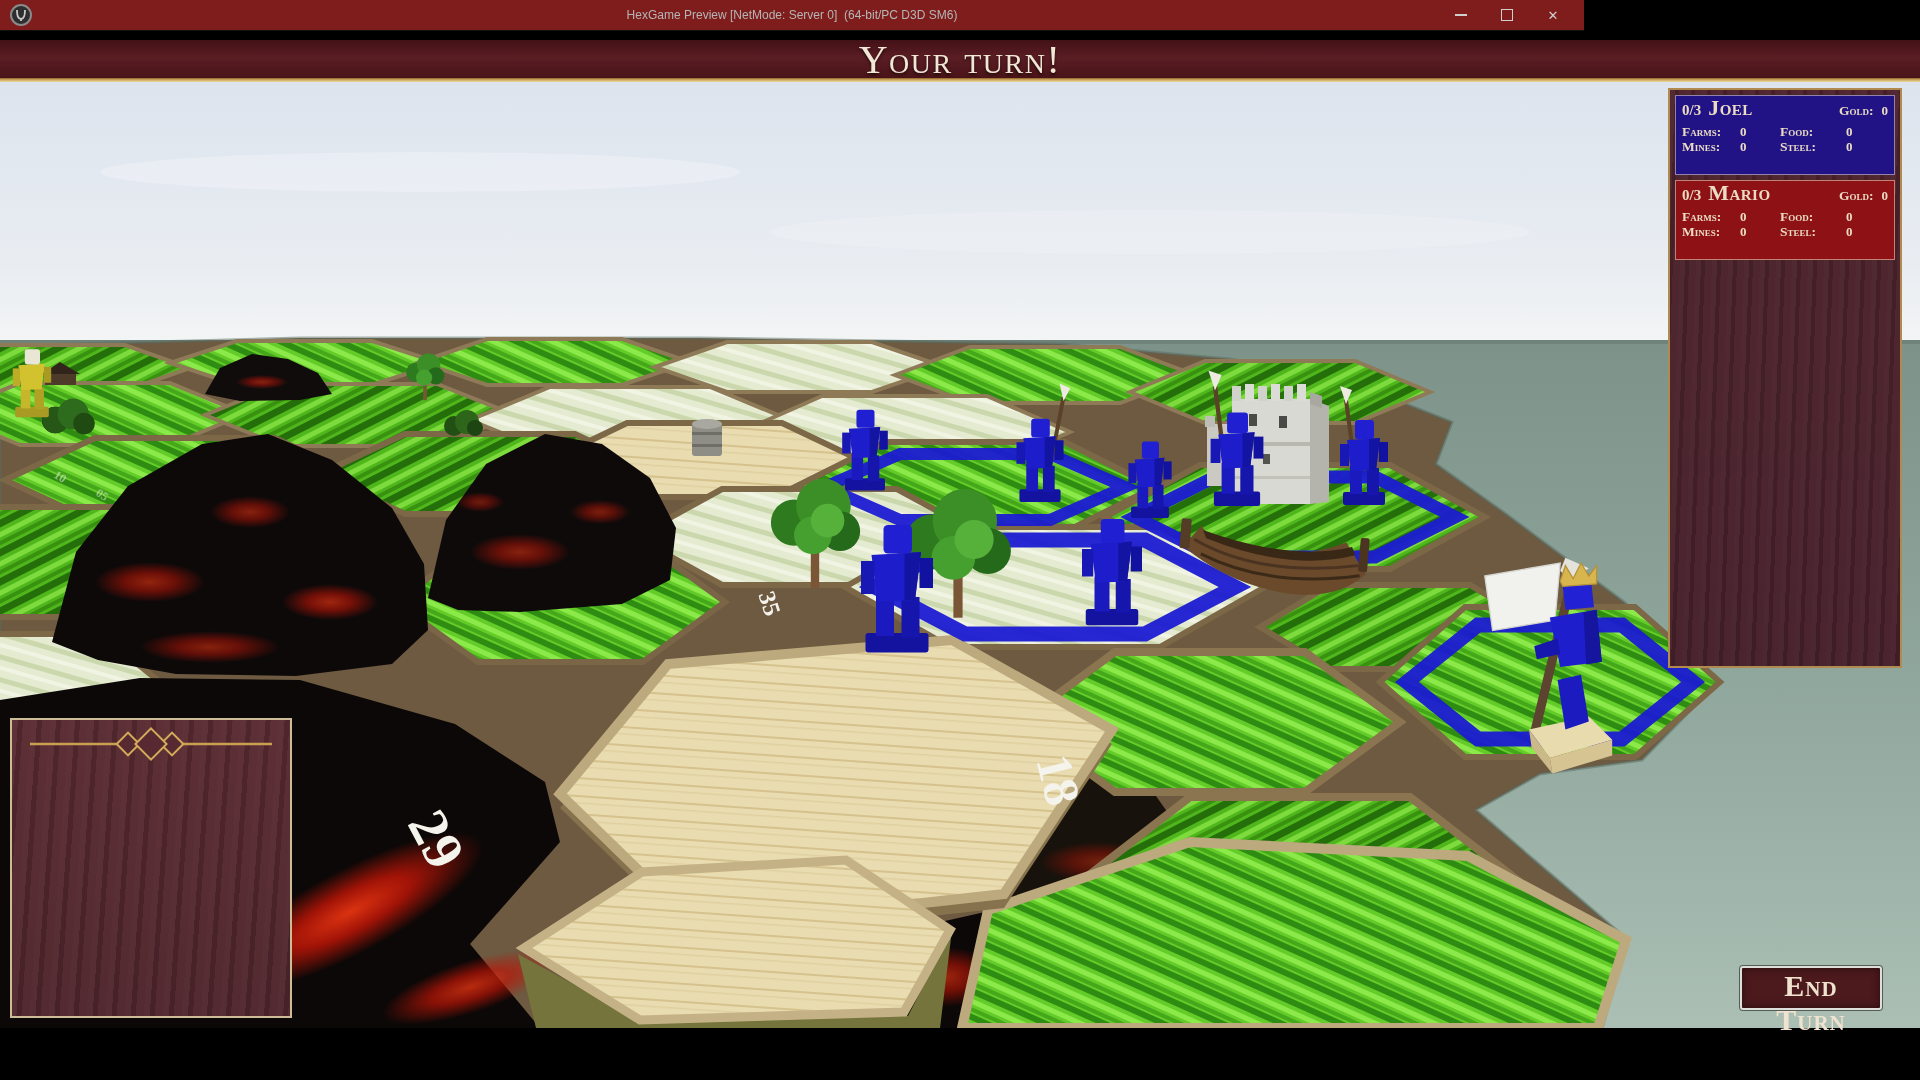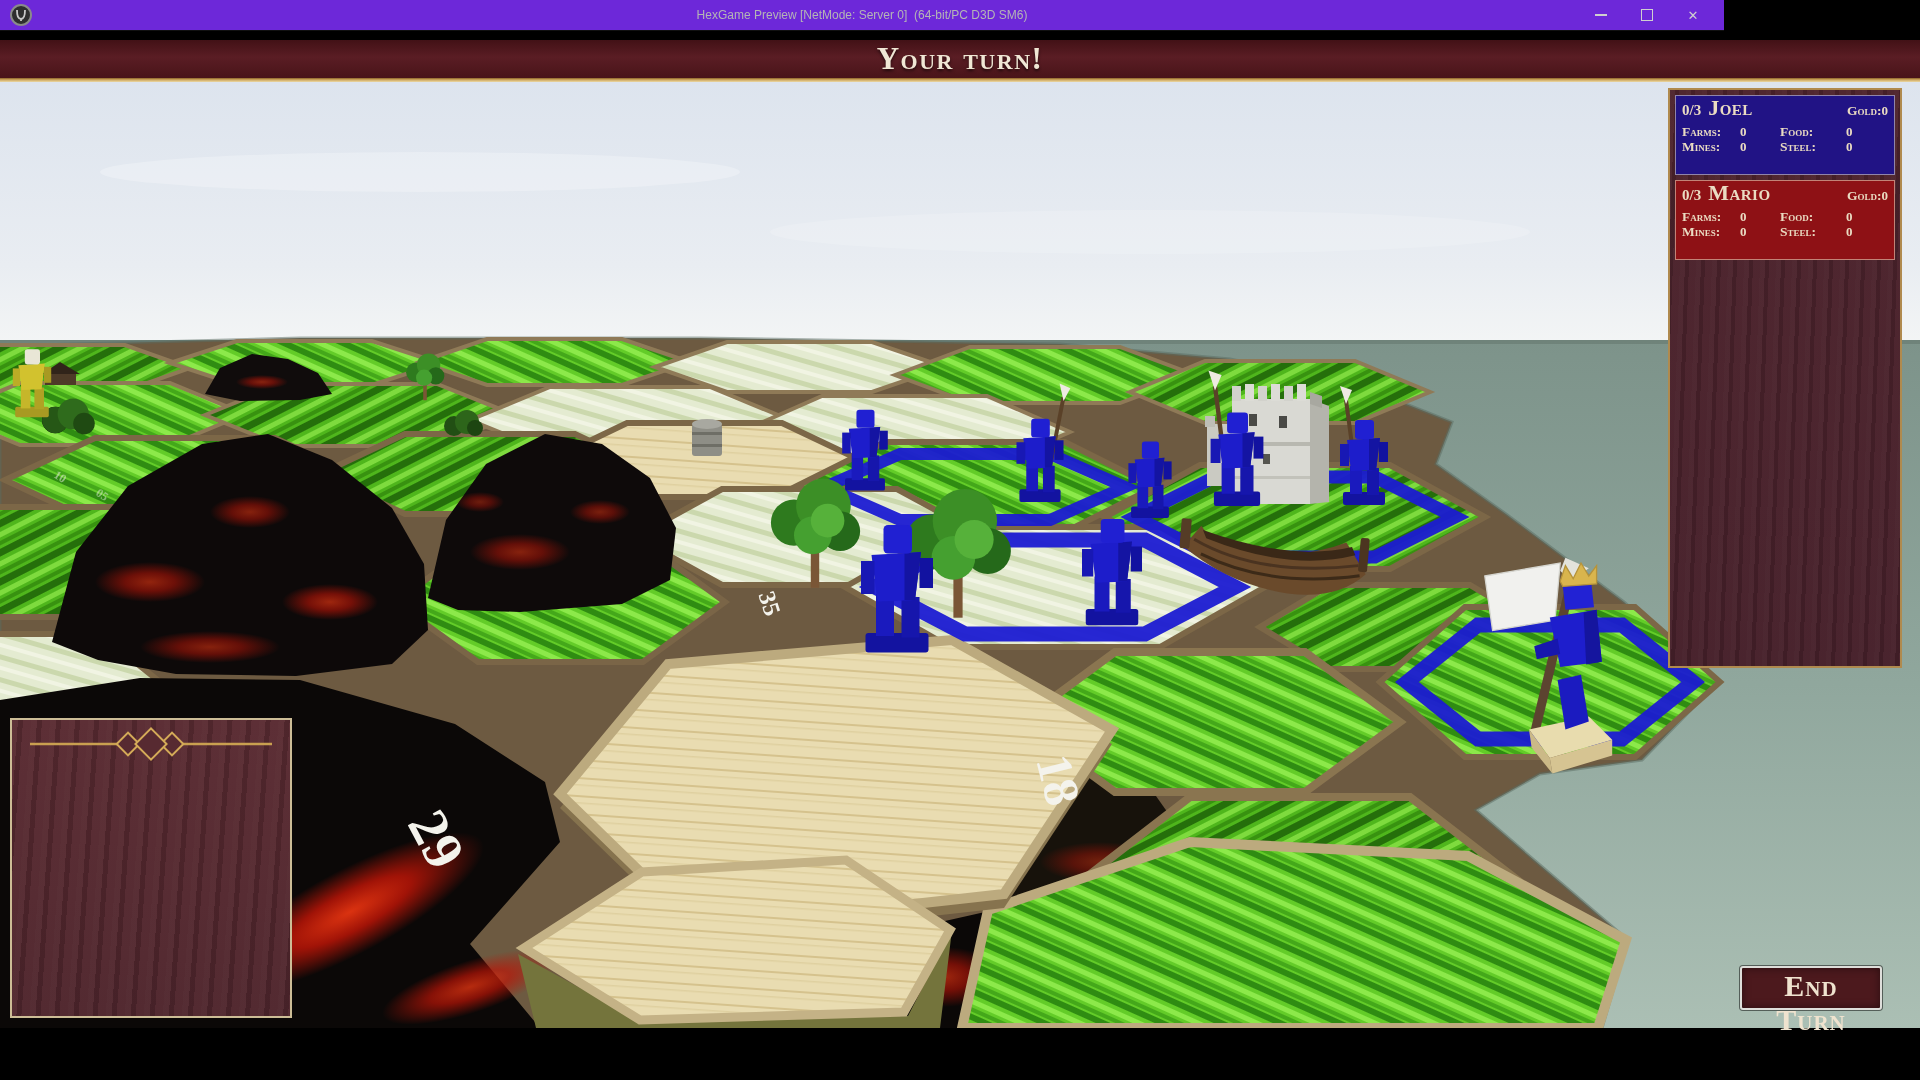--- a/index.html
+++ b/index.html
@@ -1,53 +1,53 @@
 <!DOCTYPE html>
 <html><head>
 <meta charset="utf-8">
 <style>
   html,body{margin:0;padding:0;background:#000;width:1920px;height:1080px;overflow:hidden;}
   .stage{position:absolute;top:0;left:0;width:1920px;height:1080px;background:#000;font-family:"Liberation Serif",serif;}
 
   
-  .titlebar{position:absolute;top:0;left:0;width:1724px;height:30px;background:#6d28d9;border-bottom:1px solid #111;}
+  .titlebar{position:absolute;top:0;left:0;width:1584px;height:30px;background:#7f1d1d;border-bottom:1px solid #111;}
   .ue-badge{position:absolute;left:9px;top:3px;width:24px;height:24px;display:block;}
   .win-title{position:absolute;left:0;right:0;top:0;height:30px;line-height:30px;text-align:center;
     font-family:"Liberation Sans",sans-serif;font-size:12px;color:#b5b5b5;white-space:pre;}
   .win-controls{position:absolute;right:8px;top:0;height:30px;display:flex;}
   .wc{width:46px;height:30px;display:flex;align-items:center;justify-content:center;color:#cfcfcf;
     font-family:"Liberation Sans",sans-serif;font-size:13px;cursor:default;}
   .glyph-min{width:12px;height:2px;background:#cfcfcf;display:block;}
   .glyph-max{width:10px;height:10px;border:1.8px solid #cfcfcf;display:block;}
 
   
   .turn-banner{position:absolute;top:40px;left:0;width:1920px;height:38px;
     background:linear-gradient(180deg,#421116 0%,#5a1d24 45%,#491419 100%);
     display:flex;align-items:center;justify-content:center;}
-  .turn-banner span{font-variant:small-caps;font-weight:bold;font-size:31px;letter-spacing:1.5px;color:#f0e7d5;
+  .turn-banner span{font-variant:small-caps;font-weight:normal;font-size:40px;letter-spacing:1.5px;color:#f0e7d5;
     text-shadow:0 2px 3px rgba(0,0,0,.6);}
   .banner-edge{position:absolute;top:78px;left:0;width:1920px;height:4px;
     background:linear-gradient(180deg,#8a6128 0%,#c9a159 40%,#ecd9a4 100%);}
 
   
   .scene{position:absolute;top:82px;left:0;width:1920px;height:946px;}
   .hexnum{font-family:"Liberation Serif",serif;font-weight:bold;fill:#f4f3ec;}
 
   
   .wood{background:
     repeating-linear-gradient(92deg,rgba(255,255,255,.03) 0 5px,rgba(0,0,0,.10) 5px 9px,rgba(255,255,255,.02) 9px 16px),
     linear-gradient(180deg,#4d232c,#46202a);}
   .scoreboard{position:absolute;left:1668px;top:88px;width:234px;height:580px;border:2px solid #b08a4e;box-sizing:border-box;}
   .pblock{margin:5px 5px 2px 5px;border:1px solid rgba(236,226,200,.55);padding:2px 6px 20px 6px;color:#eadbc2;}
   .team-blue{background:#211385;}
   .team-red{background:#8e1115;}
   .prow1{display:flex;align-items:baseline;gap:7px;line-height:20px;}
   .pslot{font-variant:small-caps;font-weight:bold;font-size:15px;}
   .pname{font-variant:small-caps;font-weight:bold;font-size:22px;letter-spacing:.5px;}
-  .pgold{margin-left:auto;display:flex;gap:0;align-items:baseline;}
+  .pgold{margin-left:auto;display:flex;gap:8px;align-items:baseline;}
   .pgrid{display:grid;grid-template-columns:58px 40px 66px auto;line-height:15px;margin-top:3px;}
   .plabel{font-variant:small-caps;font-weight:bold;font-size:13.5px;}
   .pval{font-variant:small-caps;font-weight:bold;font-size:13px;}
 
   .selected-units{position:absolute;left:10px;top:718px;width:282px;height:300px;border:2px solid #cdbd96;
     box-sizing:border-box;background:
     repeating-linear-gradient(94deg,rgba(255,255,255,.03) 0 6px,rgba(0,0,0,.12) 6px 11px,rgba(255,255,255,.02) 11px 19px),
     linear-gradient(180deg,#5a2b32,#50262d);}
   .su-title{margin-top:16px;text-align:center;font-variant:small-caps;font-weight:bold;font-size:27px;
     letter-spacing:1px;color:#ecdfca;text-shadow:0 2px 2px rgba(0,0,0,.5);}

